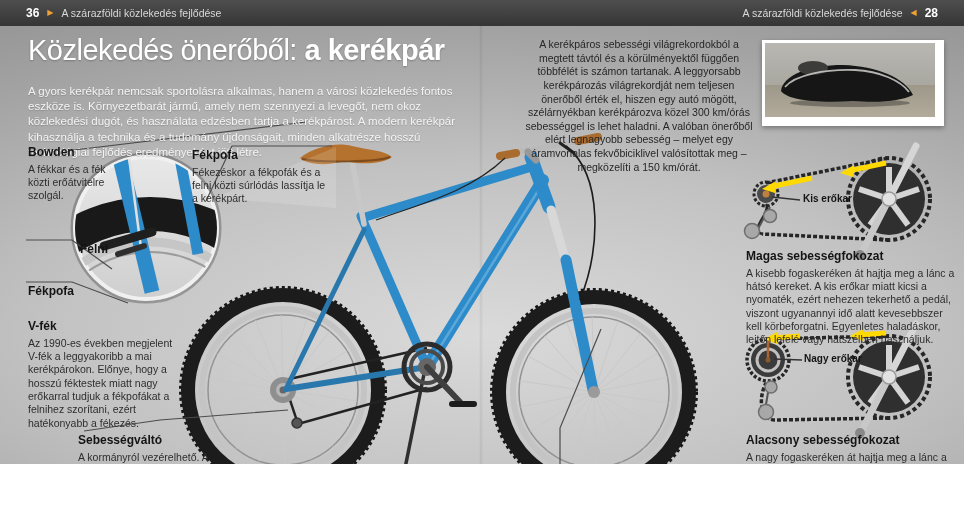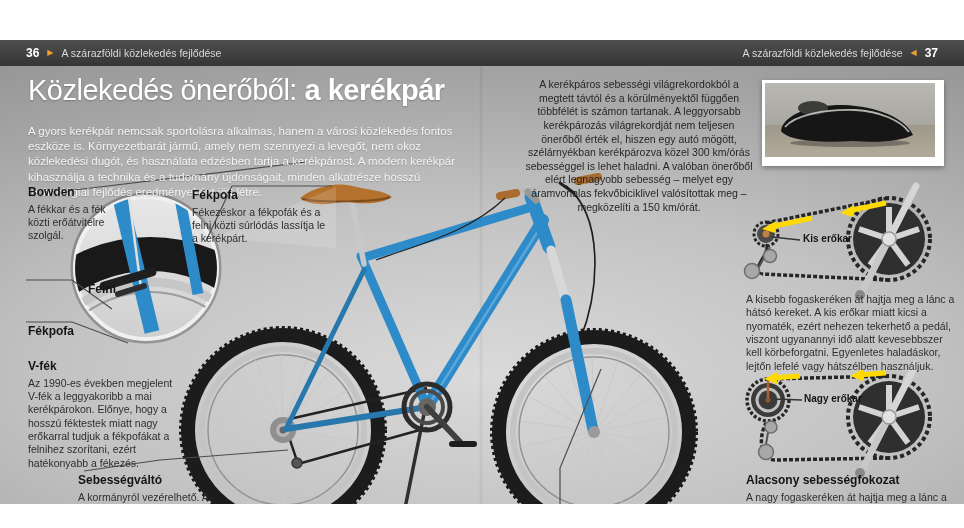--- a/index.html
+++ b/index.html
@@ -1,19 +1,19 @@
 <!DOCTYPE html>
 <html><head>
 <meta charset="utf-8">
 <style>
   html,body{margin:0;padding:0;}
   body{width:964px;height:528px;overflow:hidden;font-family:"Liberation Sans",sans-serif;}
   .page{position:relative;width:964px;height:464px;
         background:radial-gradient(120% 95% at 50% 72%, #dadada 0%, #c2c2c2 38%, #a3a3a3 68%, #868686 100%);
-        overflow:hidden;margin-top:40px;}
+        overflow:hidden;}
   .fold{position:absolute;left:479px;top:26px;width:4px;height:502px;
         background:linear-gradient(90deg,rgba(0,0,0,0) 0%,rgba(0,0,0,0.07) 50%,rgba(0,0,0,0) 100%);}
   
   .topbar{position:absolute;left:0;top:0;width:964px;height:26px;
           background:linear-gradient(180deg,#4e4e4e,#353535);
           display:flex;align-items:center;justify-content:space-between;
           padding:0 26px;box-sizing:border-box;z-index:5;}
   .topbar .side{display:flex;align-items:center;gap:8px;}
   .pnum{color:#ffffff;font-size:12px;font-weight:bold;}
   .tri{color:#f0a132;font-size:8px;line-height:1;}
@@ -45,21 +45,21 @@
 
   <div class="topbar">
     <div class="side">
       <span class="pnum">36</span>
       <span class="tri">▶</span>
       <span class="crumb">A szárazföldi közlekedés fejlődése</span>
     </div>
     <div class="side">
       <span class="crumb">A szárazföldi közlekedés fejlődése</span>
       <span class="tri">◀</span>
-      <span class="pnum">37</span>
+      <span class="pnum">28</span>
     </div>
   </div>
 
   <div class="fold"></div>
 
   <svg class="art" width="964" height="528" viewBox="0 0 964 528">
     <defs>
       <clipPath id="insetClip">
           <circle cx="146" cy="228" r="71"></circle>
         </clipPath>
@@ -261,21 +261,21 @@
 
   <h1 class="abs title" style="left:28px;top:34px;width:440px;">
     <span>Közlekedés önerőből: </span><b>a kerékpár</b>
   </h1>
   <div class="abs intro" style="left:28px;top:84px;width:428px;">A gyors kerékpár nemcsak sportolásra alkalmas, hanem a városi közlekedés fontos eszköze is. Környezetbarát jármű, amely nem szennyezi a levegőt, nem okoz közlekedési dugót, és használata edzésben tartja a kerékpárost. A modern kerékpár kihasználja a technika és a tudomány újdonságait, minden alkatrésze hosszú technológiai fejlődés eredményeként jött létre.</div>
 
   <div class="abs" style="left:28px;top:146px;width:84px;">
     <div class="lbl">Bowden</div>
     <div class="body-txt">A fékkar és a fék közti erőátvitelre szolgál.</div>
   </div>
-  <div class="abs lbl" style="left:40px;top:243px;padding-left:48px;">Felni</div>
+  <div class="abs lbl" style="left:32px;top:243px;padding-left:48px;">Felni</div>
   <div class="abs lbl" style="left:28px;top:285px;">Fékpofa</div>
 
   <div class="abs right-al" style="left:192px;top:149px;width:140px;">
     <div class="lbl">Fékpofa</div>
     <div class="body-txt">Fékezéskor a fékpofák és a felni közti súrlódás lassítja le a kerékpárt.</div>
   </div>
 
   <div class="abs" style="left:28px;top:320px;width:155px;">
     <div class="lbl">V-fék</div>
     <div class="body-txt">Az 1990-es években megjelent V-fék a leggyakoribb a mai kerékpárokon. Előnye, hogy a hosszú féktestek miatt nagy erőkarral tudjuk a fékpofákat a felnihez szorítani, ezért hatékonyabb a fékezés.</div>
@@ -344,20 +344,21 @@
       <rect x="0" y="42" width="170" height="32" fill="url(#ground)"></rect>
       <ellipse cx="85" cy="60" rx="60" ry="4" fill="#000" opacity="0.3"></ellipse>
       <path d="M16,48 C18,32 44,22 78,22 C112,23 140,35 148,52 C136,58 116,60 88,58 C54,60 24,58 16,48 Z" fill="#161616"></path>
       <ellipse cx="48" cy="25" rx="15" ry="7" fill="#3c3c3a"></ellipse>
       <path d="M20,44 C30,32 60,26 90,27 C115,28 136,38 144,49" stroke="#e8e8e4" stroke-width="1.8" fill="none" opacity="0.75"></path>
     </svg>
   </div>
 
   <div class="abs pointer-lbl" style="left:803px;top:193px;">Kis erőkar</div>
   <div class="abs" style="left:746px;top:250px;width:212px;">
+    <div class="lbl">Magas sebességfokozat</div>
     <div class="body-txt">A kisebb fogaskeréken át hajtja meg a lánc a hátsó kereket. A kis erőkar miatt kicsi a nyomaték, ezért nehezen tekerhető a pedál, viszont ugyanannyi idő alatt kevesebbszer kell körbeforgatni. Egyenletes haladáskor, lejtőn lefelé vagy hátszélben használjuk.</div>
   </div>
 
   <div class="abs pointer-lbl" style="left:804px;top:353px;">Nagy erőkar</div>
   <div class="abs" style="left:746px;top:434px;width:214px;">
     <div class="lbl">Alacsony sebességfokozat</div>
     <div class="body-txt">A nagy fogaskeréken át hajtja meg a lánc a hátsó kereket. A nagy erőkar miatt nagy a nyomaték, ezért könnyen tekerhető a pedál, viszont ugyanannyi idő alatt többször kell körbeforgatni. Induláskor, emelkedőn vagy széllel szemben használjuk.</div>
   </div>
 
 </div>

